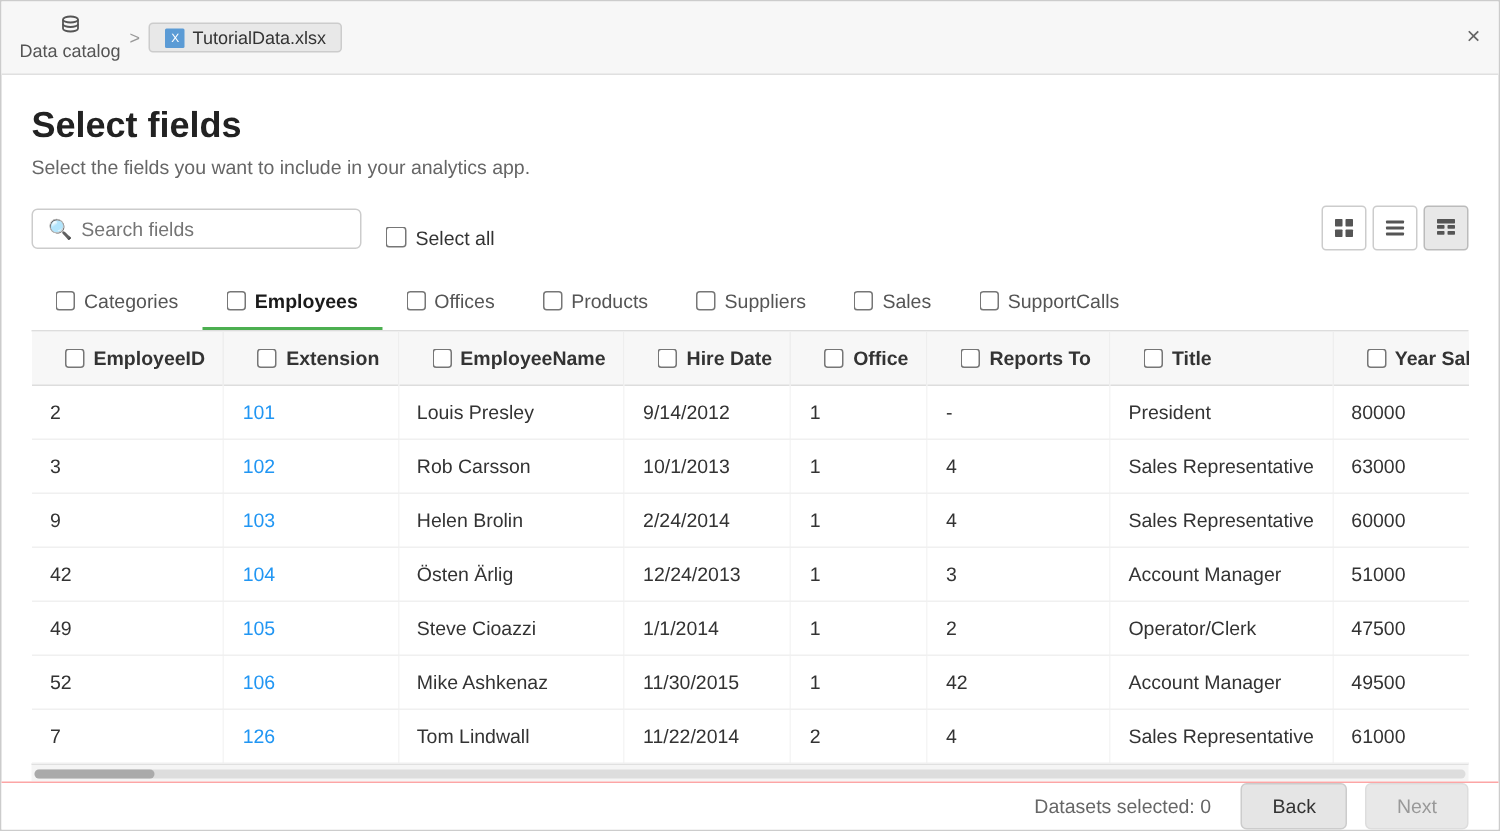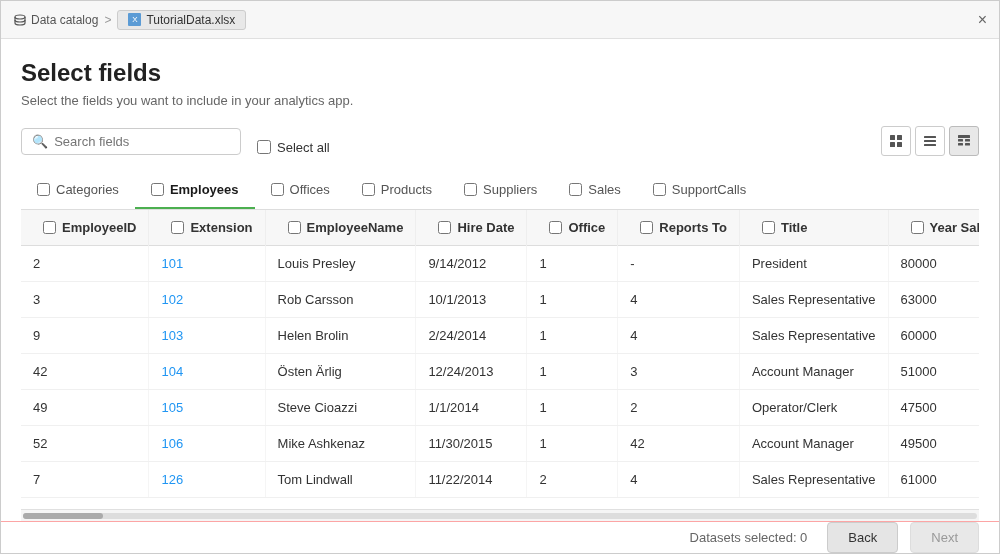--- a/index.html
+++ b/index.html
@@ -2,21 +2,21 @@
 <html><head>
   <meta charset="utf-8">
   <style>
     * { box-sizing: border-box; margin: 0; padding: 0; }
     body { font-family: -apple-system, BlinkMacSystemFont, 'Segoe UI', Arial, sans-serif; font-size: 13px; background: #fff; color: #333; width: 1000px; height: 554px; overflow: hidden; }
 
     .window { width: 1000px; height: 554px; border: 1px solid #ccc; display: flex; flex-direction: column; background: #fff; }
 
     .titlebar { display: flex; align-items: center; padding: 8px 12px; border-bottom: 1px solid #e0e0e0; background: #f7f7f7; min-height: 38px; }
     .titlebar-breadcrumb { display: flex; align-items: center; gap: 6px; font-size: 12px; color: #666; }
-    .titlebar-breadcrumb .db-icon { display: flex; align-items: center; gap: 4px; color: #555; }
+    .titlebar-breadcrumb .db-icon { display: flex; align-items: center; gap: 4px; color: #555; flex-direction: column; }
     .titlebar-breadcrumb .arrow { color: #999; }
     .titlebar-breadcrumb .file-tab { background: #e8e8e8; border: 1px solid #ccc; border-radius: 3px; padding: 2px 10px; font-size: 12px; color: #333; display: flex; align-items: center; gap: 5px; }
     .titlebar-close { margin-left: auto; cursor: pointer; font-size: 16px; color: #666; background: none; border: none; }
 
     .main-content { flex: 1; display: flex; flex-direction: column; padding: 20px 20px 0 20px; overflow: hidden; }
 
     .page-title { font-size: 24px; font-weight: 600; color: #222; margin-bottom: 6px; }
     .page-subtitle { font-size: 13px; color: #666; margin-bottom: 18px; }
 
     .toolbar { display: flex; align-items: center; gap: 16px; margin-bottom: 16px; }

